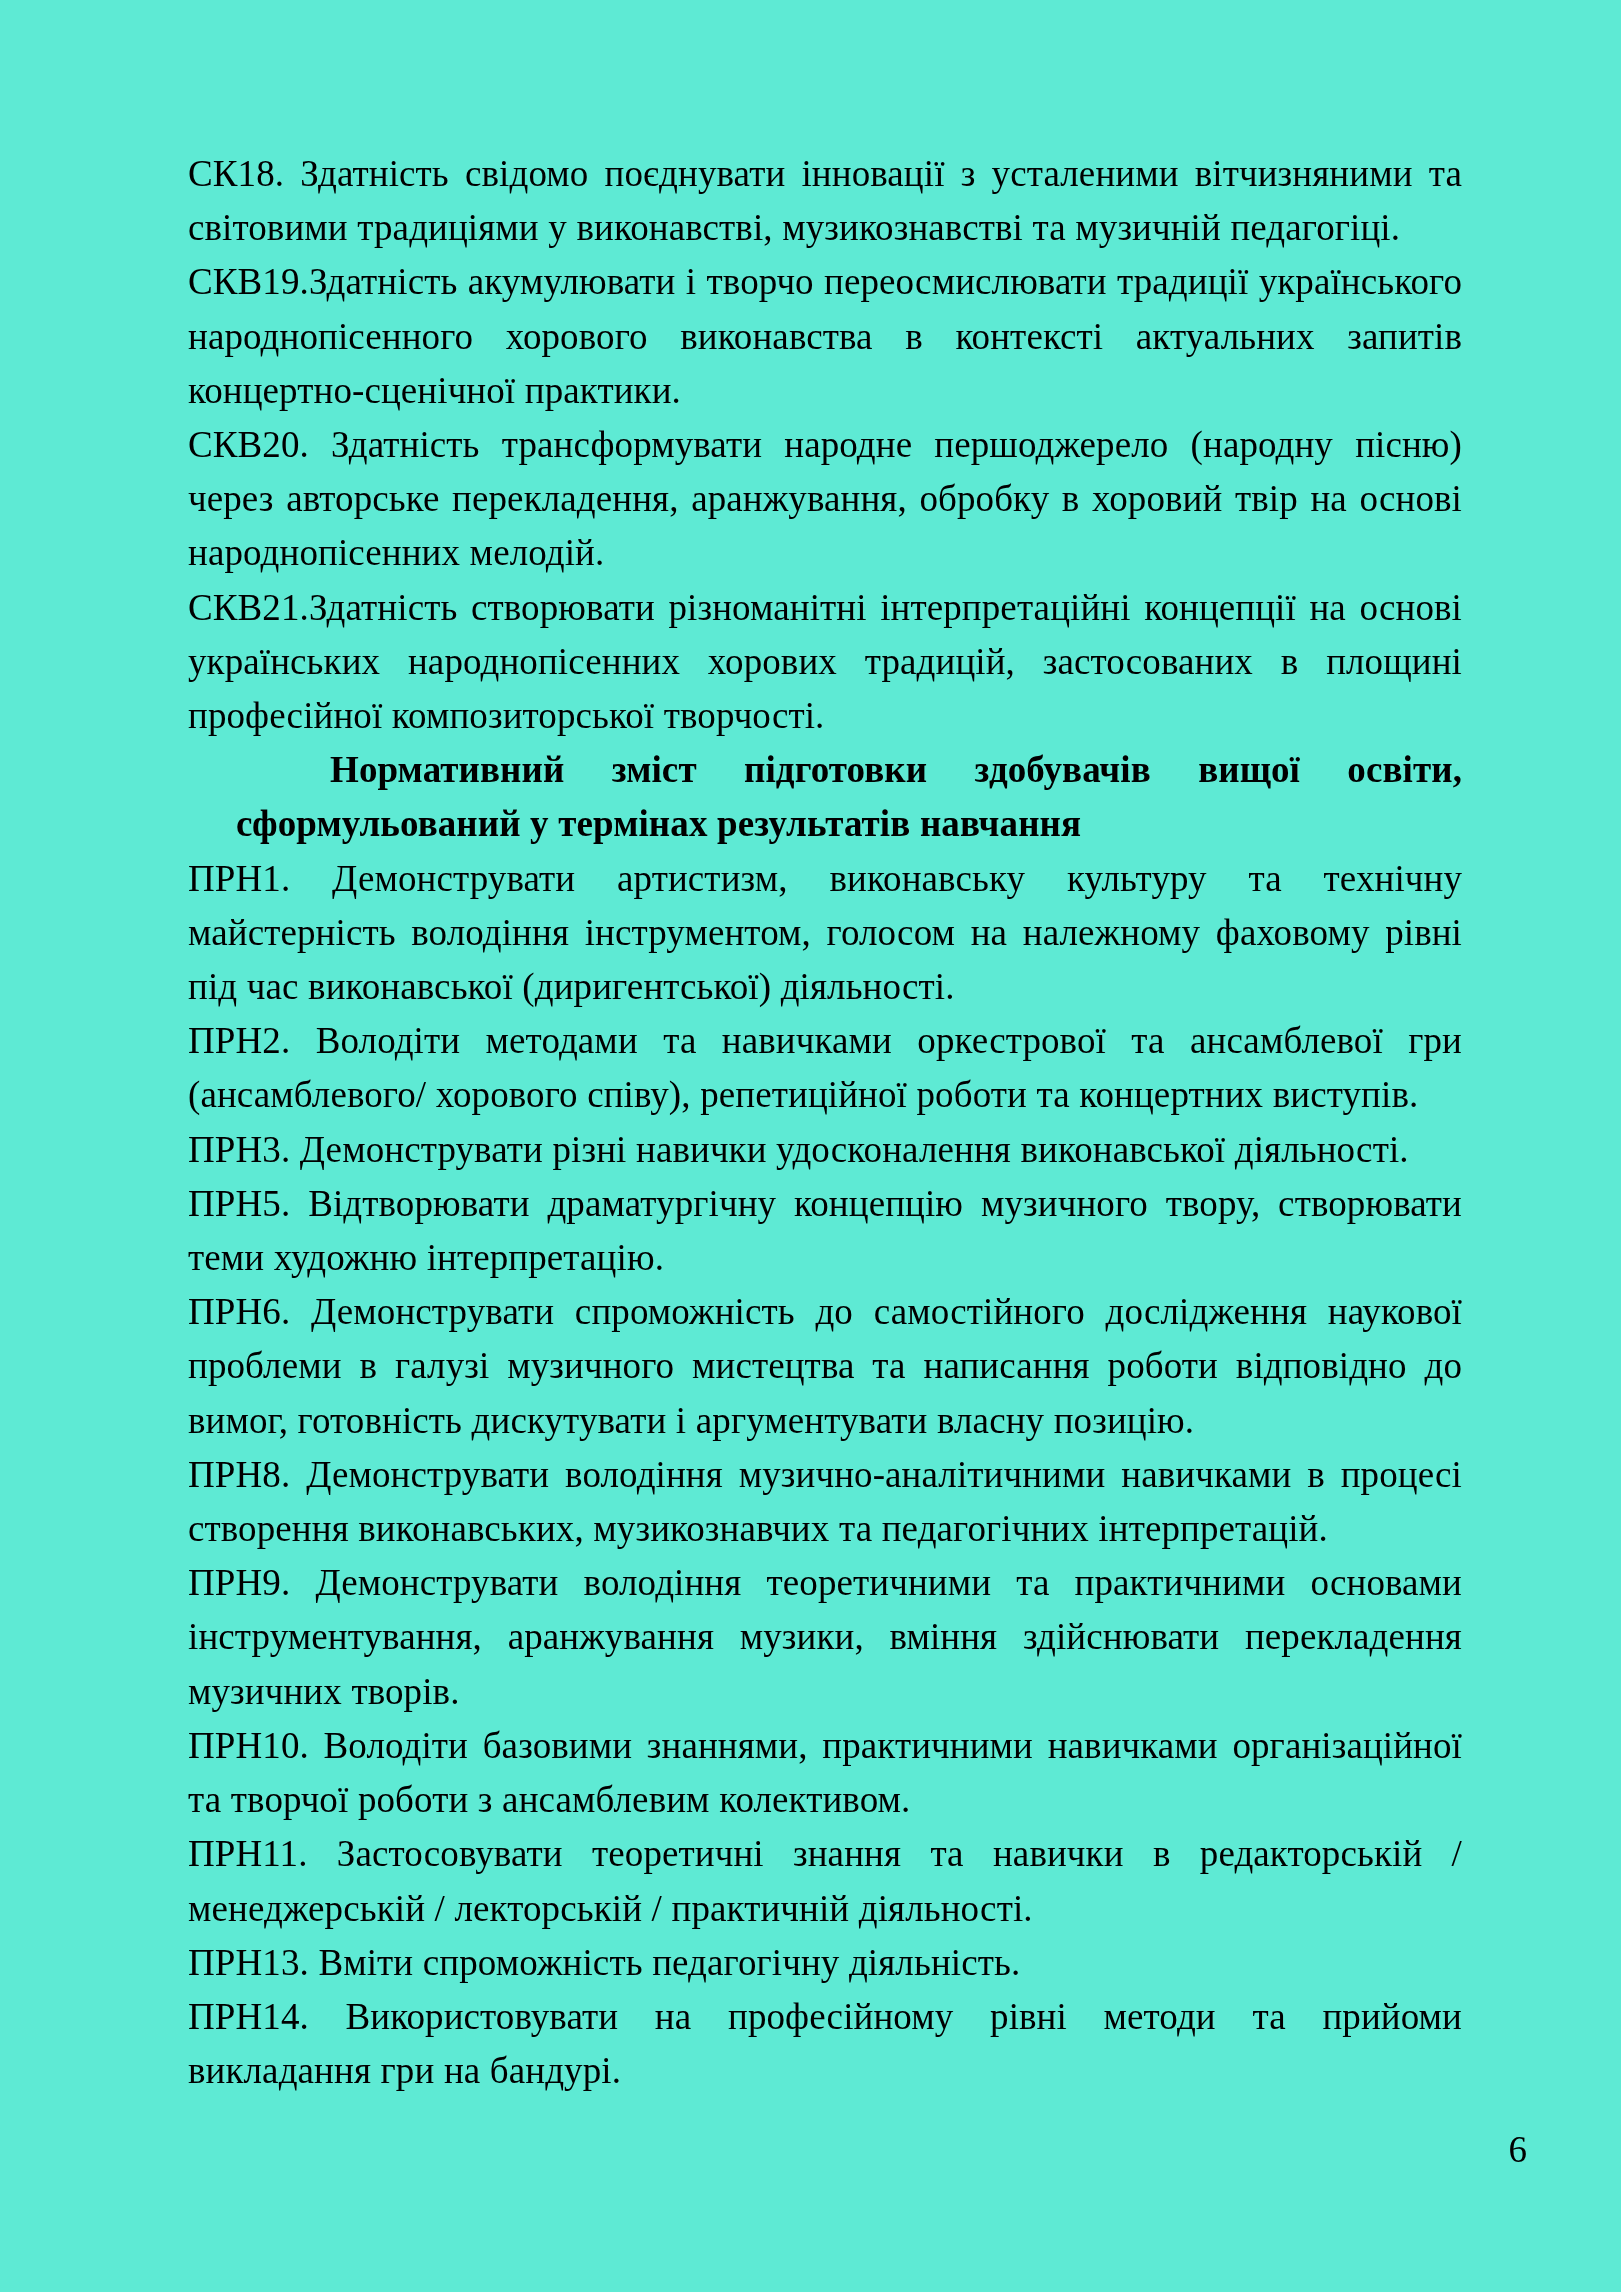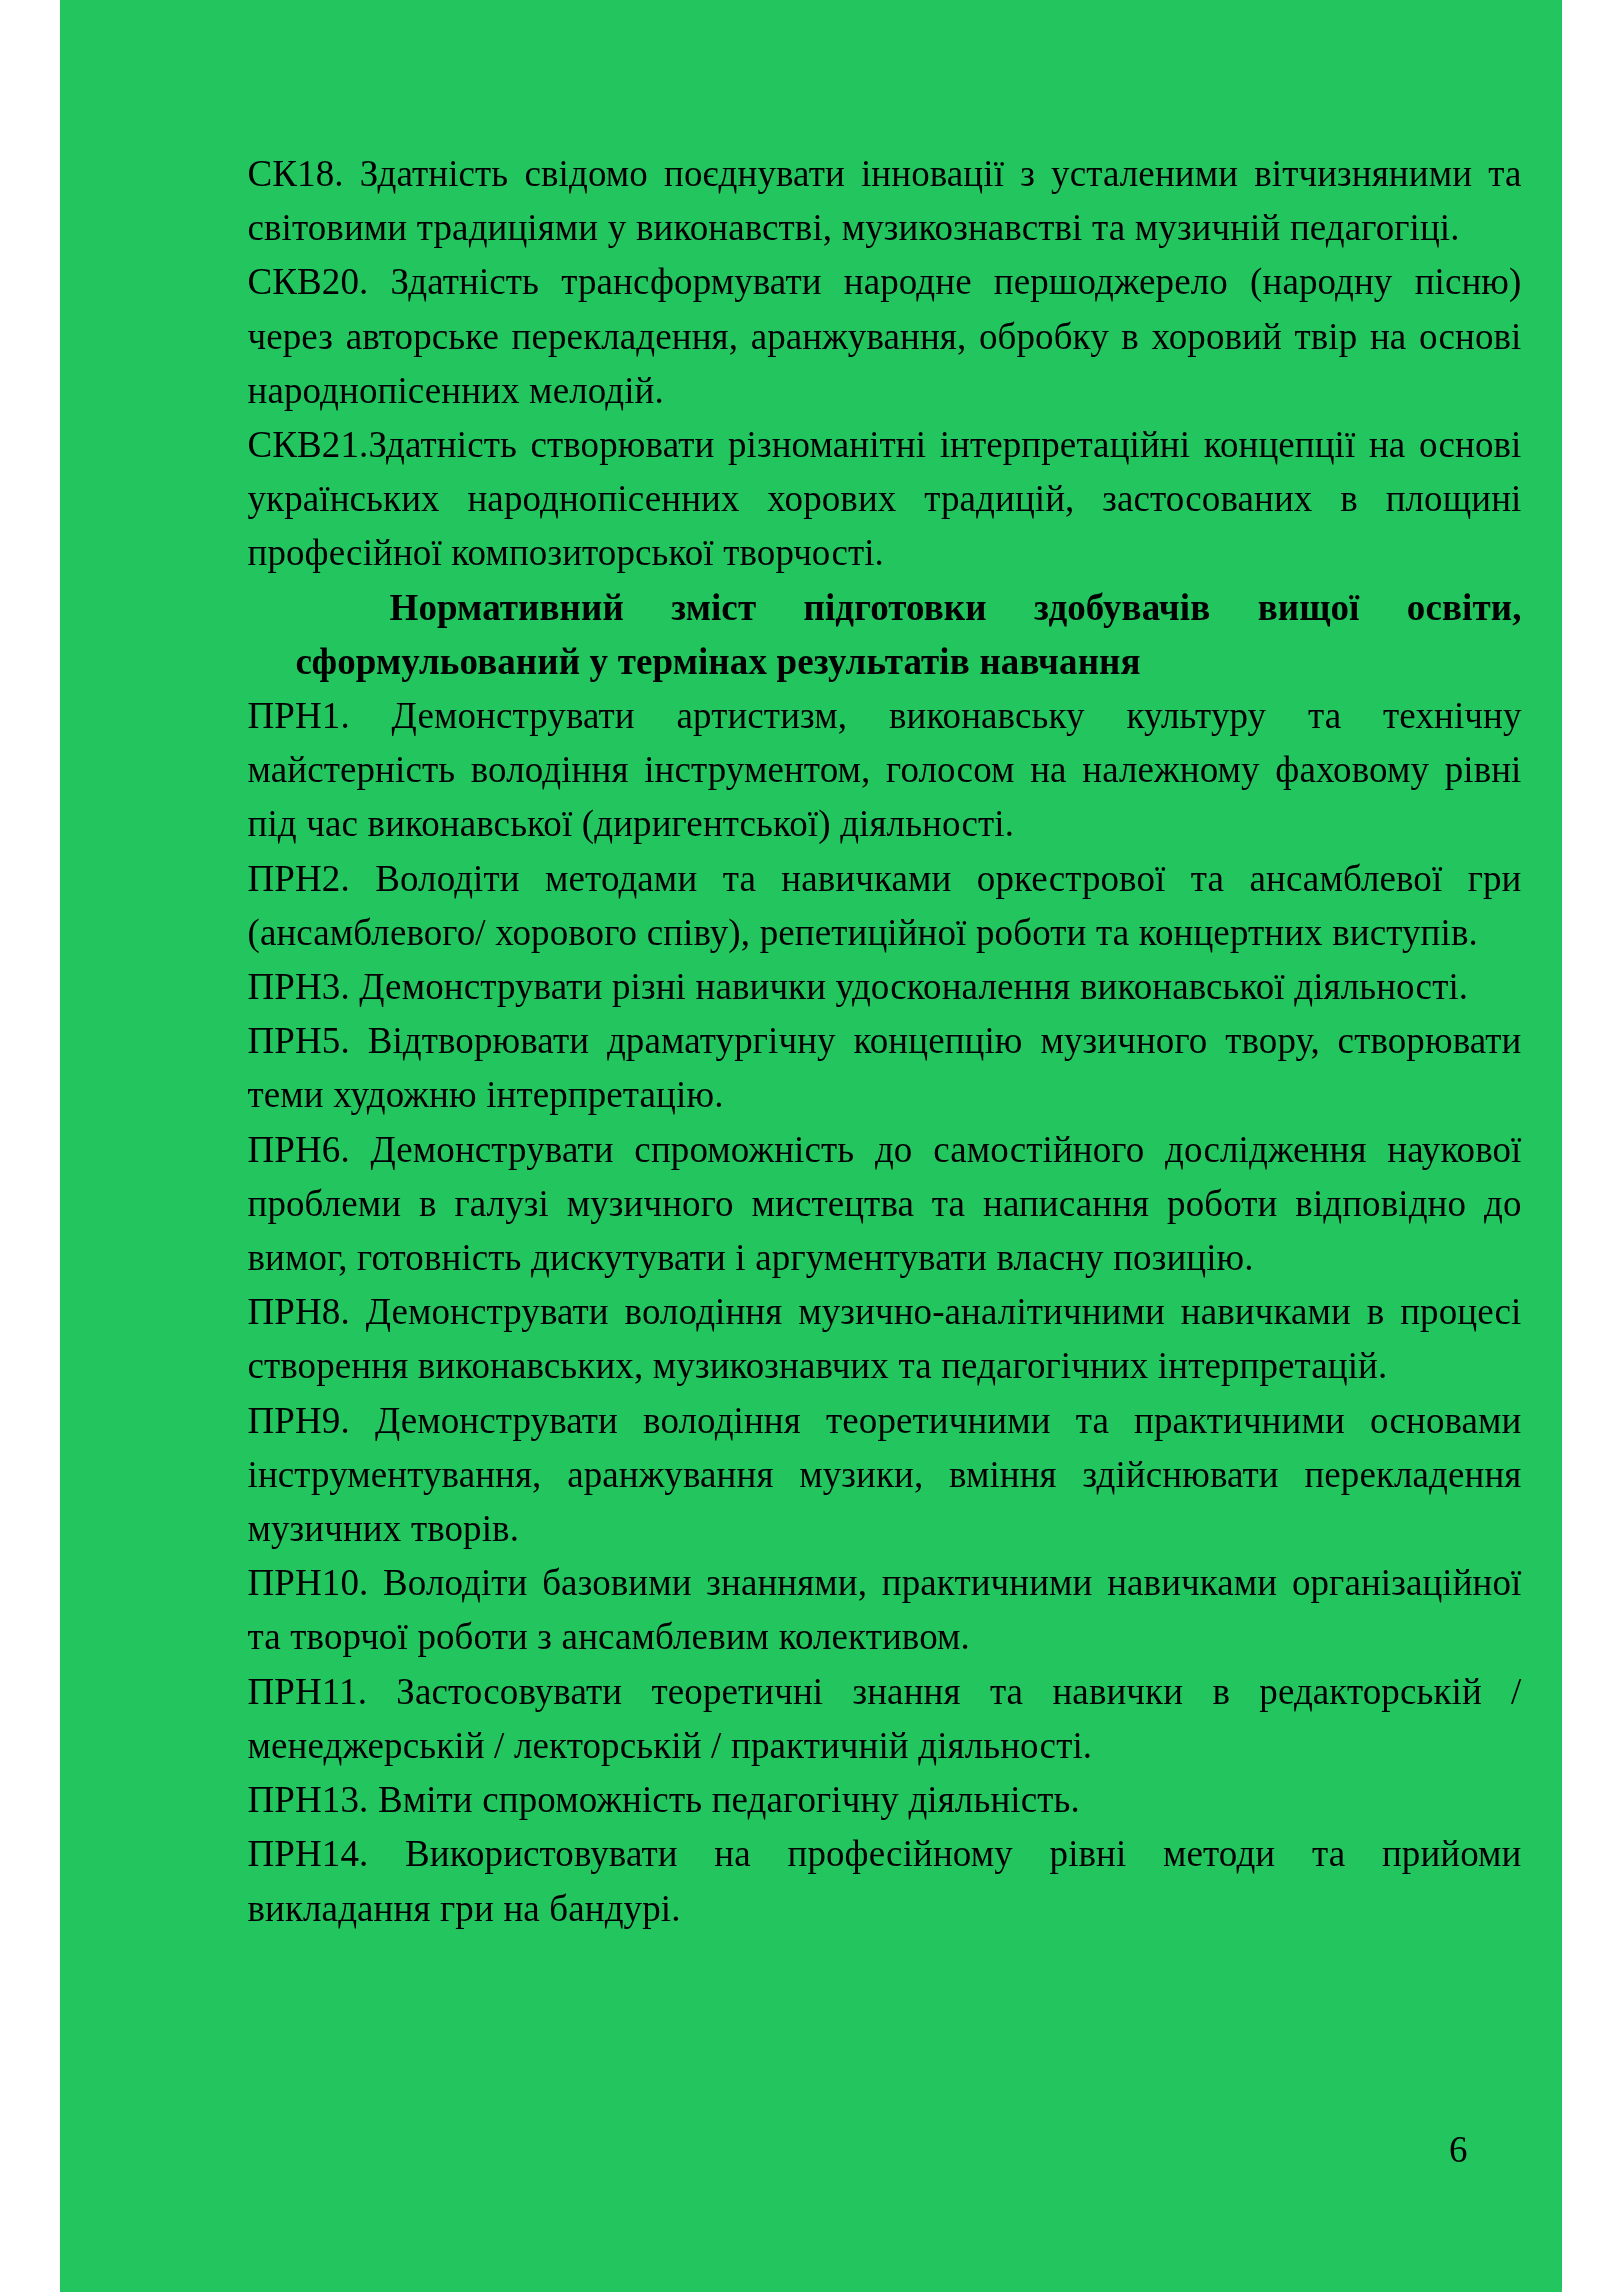--- a/index.html
+++ b/index.html
@@ -7,24 +7,24 @@
     margin: 0;
     padding: 0;
     background: #ffffff;
   }
   body {
     font-family: "Liberation Serif", "DejaVu Serif", serif;
     color: #000000;
   }
   .page {
     position: relative;
-    width: 1502px;
+    width: 1621px;
     height: 2293px;
     margin: 0 auto;
-    background: #22c55e;
+    background: #5eead4;
     box-sizing: border-box;
     overflow: hidden;
   }
   .content {
     position: absolute;
     left: 188px;
     top: 147px;
     width: 1274px;
   }
   .para {
@@ -53,20 +53,21 @@
     font-family: "Liberation Serif", "DejaVu Serif", serif;
   }
 </style>
 </head>
 <body>
 
 <div class="page">
   <div class="content">
 
     <p class="para">СК18. Здатність свідомо поєднувати інновації з усталеними вітчизняними та світовими традиціями у виконавстві, музикознавстві та музичній педагогіці.</p>
+    <p class="para">СКВ19.Здатність акумулювати і творчо переосмислювати традиції українського народнопісенного хорового виконавства в контексті актуальних запитів концертно-сценічної практики.</p>
     <p class="para">СКВ20. Здатність трансформувати народне першоджерело (народну пісню) через авторське перекладення, аранжування, обробку в хоровий твір на основі народнопісенних мелодій.</p>
     <p class="para">СКВ21.Здатність створювати різноманітні інтерпретаційні концепції на основі українських народнопісенних хорових традицій, застосованих в площині професійної композиторської творчості.</p>
 
     <p class="para heading">Нормативний зміст підготовки здобувачів вищої освіти, сформульований у термінах результатів навчання</p>
 
     <p class="para">ПРН1. Демонструвати артистизм, виконавську культуру та технічну майстерність володіння інструментом, голосом на належному фаховому рівні під час виконавської (диригентської) діяльності.</p>
     <p class="para">ПРН2. Володіти методами та навичками оркестрової та ансамблевої гри (ансамблевого/ хорового співу), репетиційної роботи та концертних виступів.</p>
     <p class="para">ПРН3. Демонструвати різні навички удосконалення виконавської діяльності.</p>
     <p class="para">ПРН5. Відтворювати драматургічну концепцію музичного твору, створювати теми художню інтерпретацію.</p>
     <p class="para">ПРН6. Демонструвати спроможність до самостійного дослідження наукової проблеми в галузі музичного мистецтва та написання роботи відповідно до вимог, готовність дискутувати і аргументувати власну позицію.</p>

